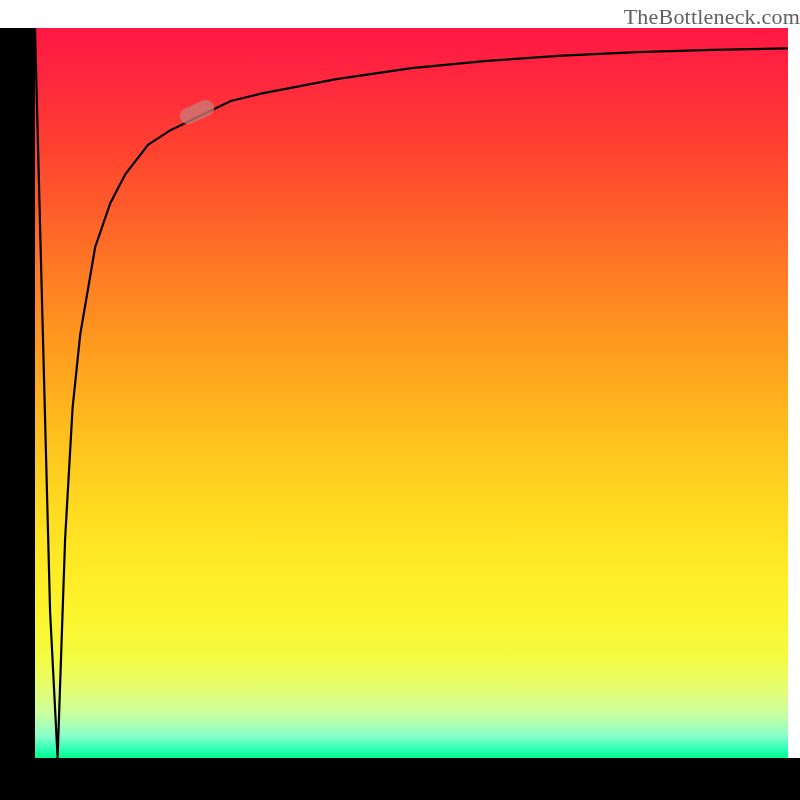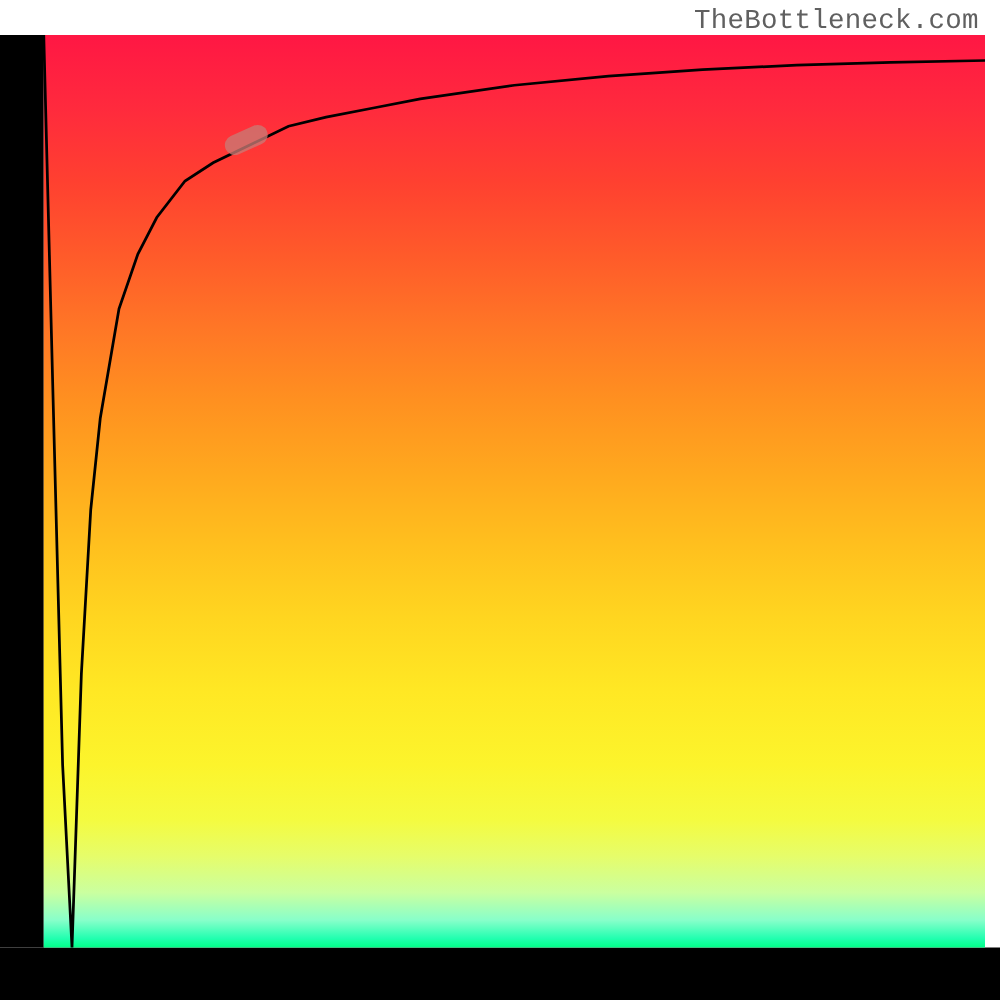--- a/index.html
+++ b/index.html
@@ -1,22 +1,22 @@
 <!DOCTYPE html>
 <html><head>
 <meta charset="utf-8">
 <style>
   * { margin: 0; padding: 0; box-sizing: border-box; }
   html, body { width: 800px; height: 800px; overflow: hidden; background: #fff; }
   .wrap { position: relative; width: 800px; height: 800px; }
   .watermark {
     position: absolute;
     top: 4px;
-    right: 17px;
-    font-family: Liberation Mono, monospace;
+    right: 0;
+    font-family: Liberation Serif, serif;
     font-size: 22px;
     color: #606060;
     font-weight: 400;
     letter-spacing: 0.2px;
   }
   .plot-bg {
     position: absolute;
     left: 35px;
     top: 28px;
     width: 753px;

